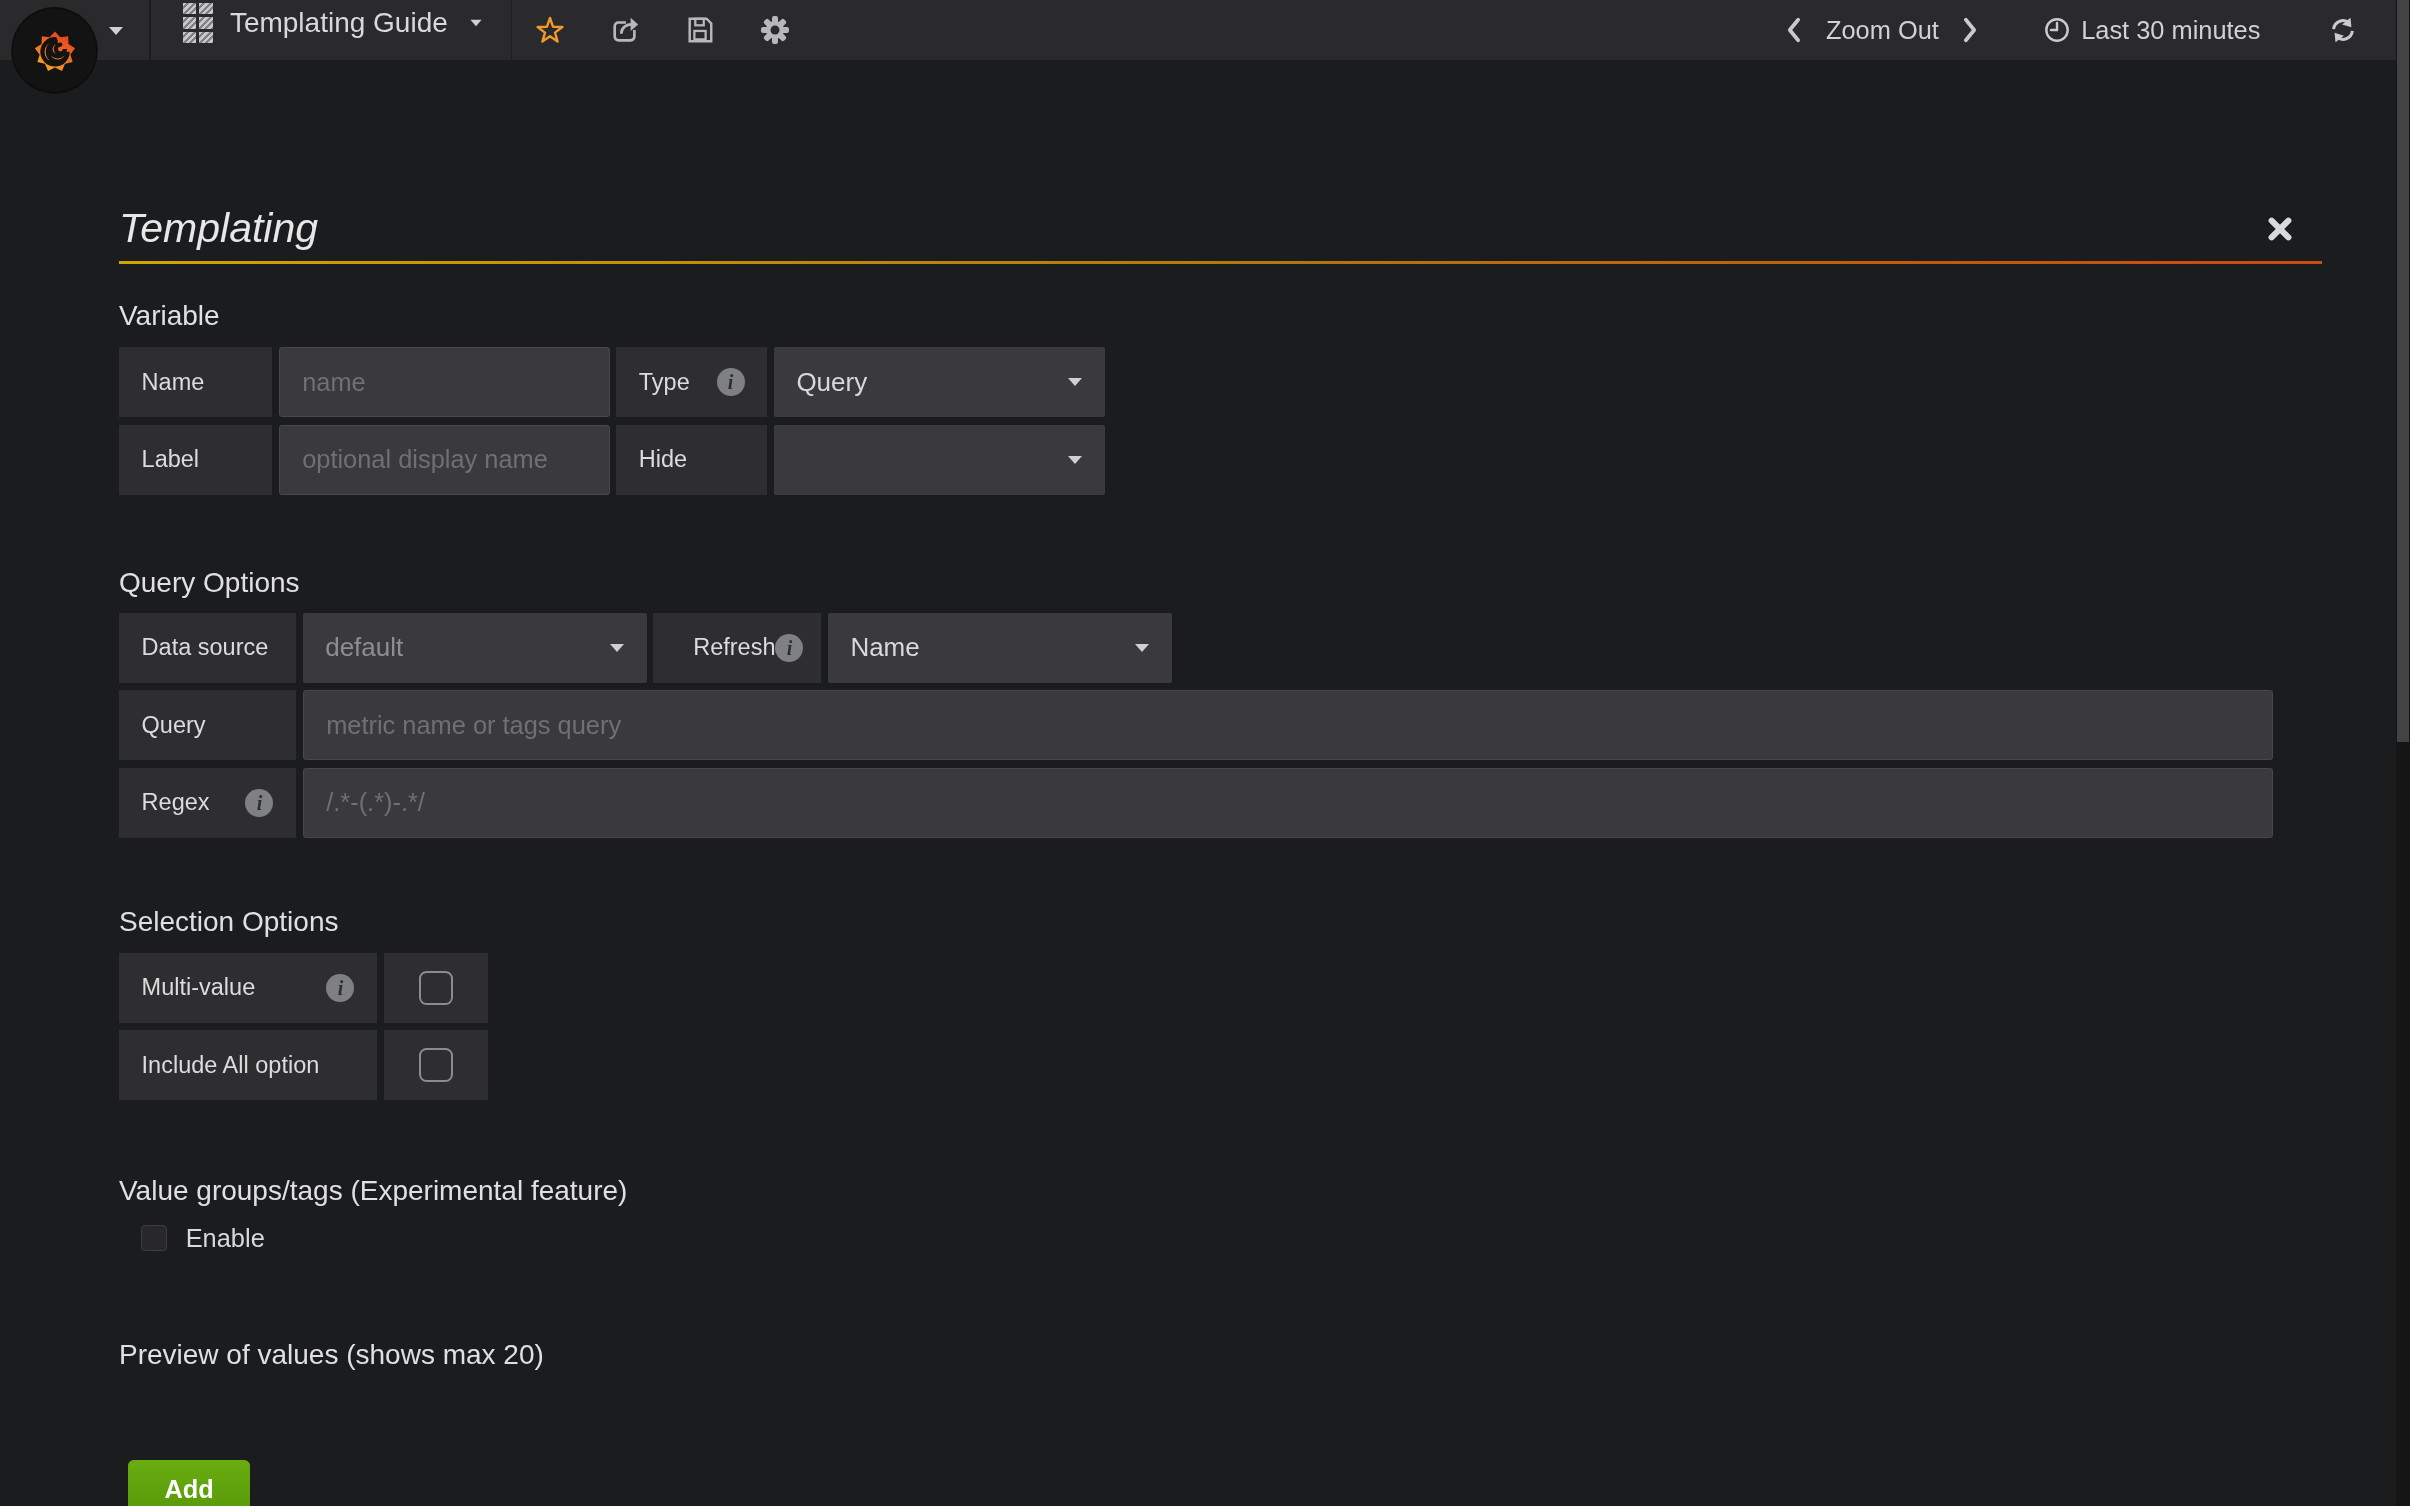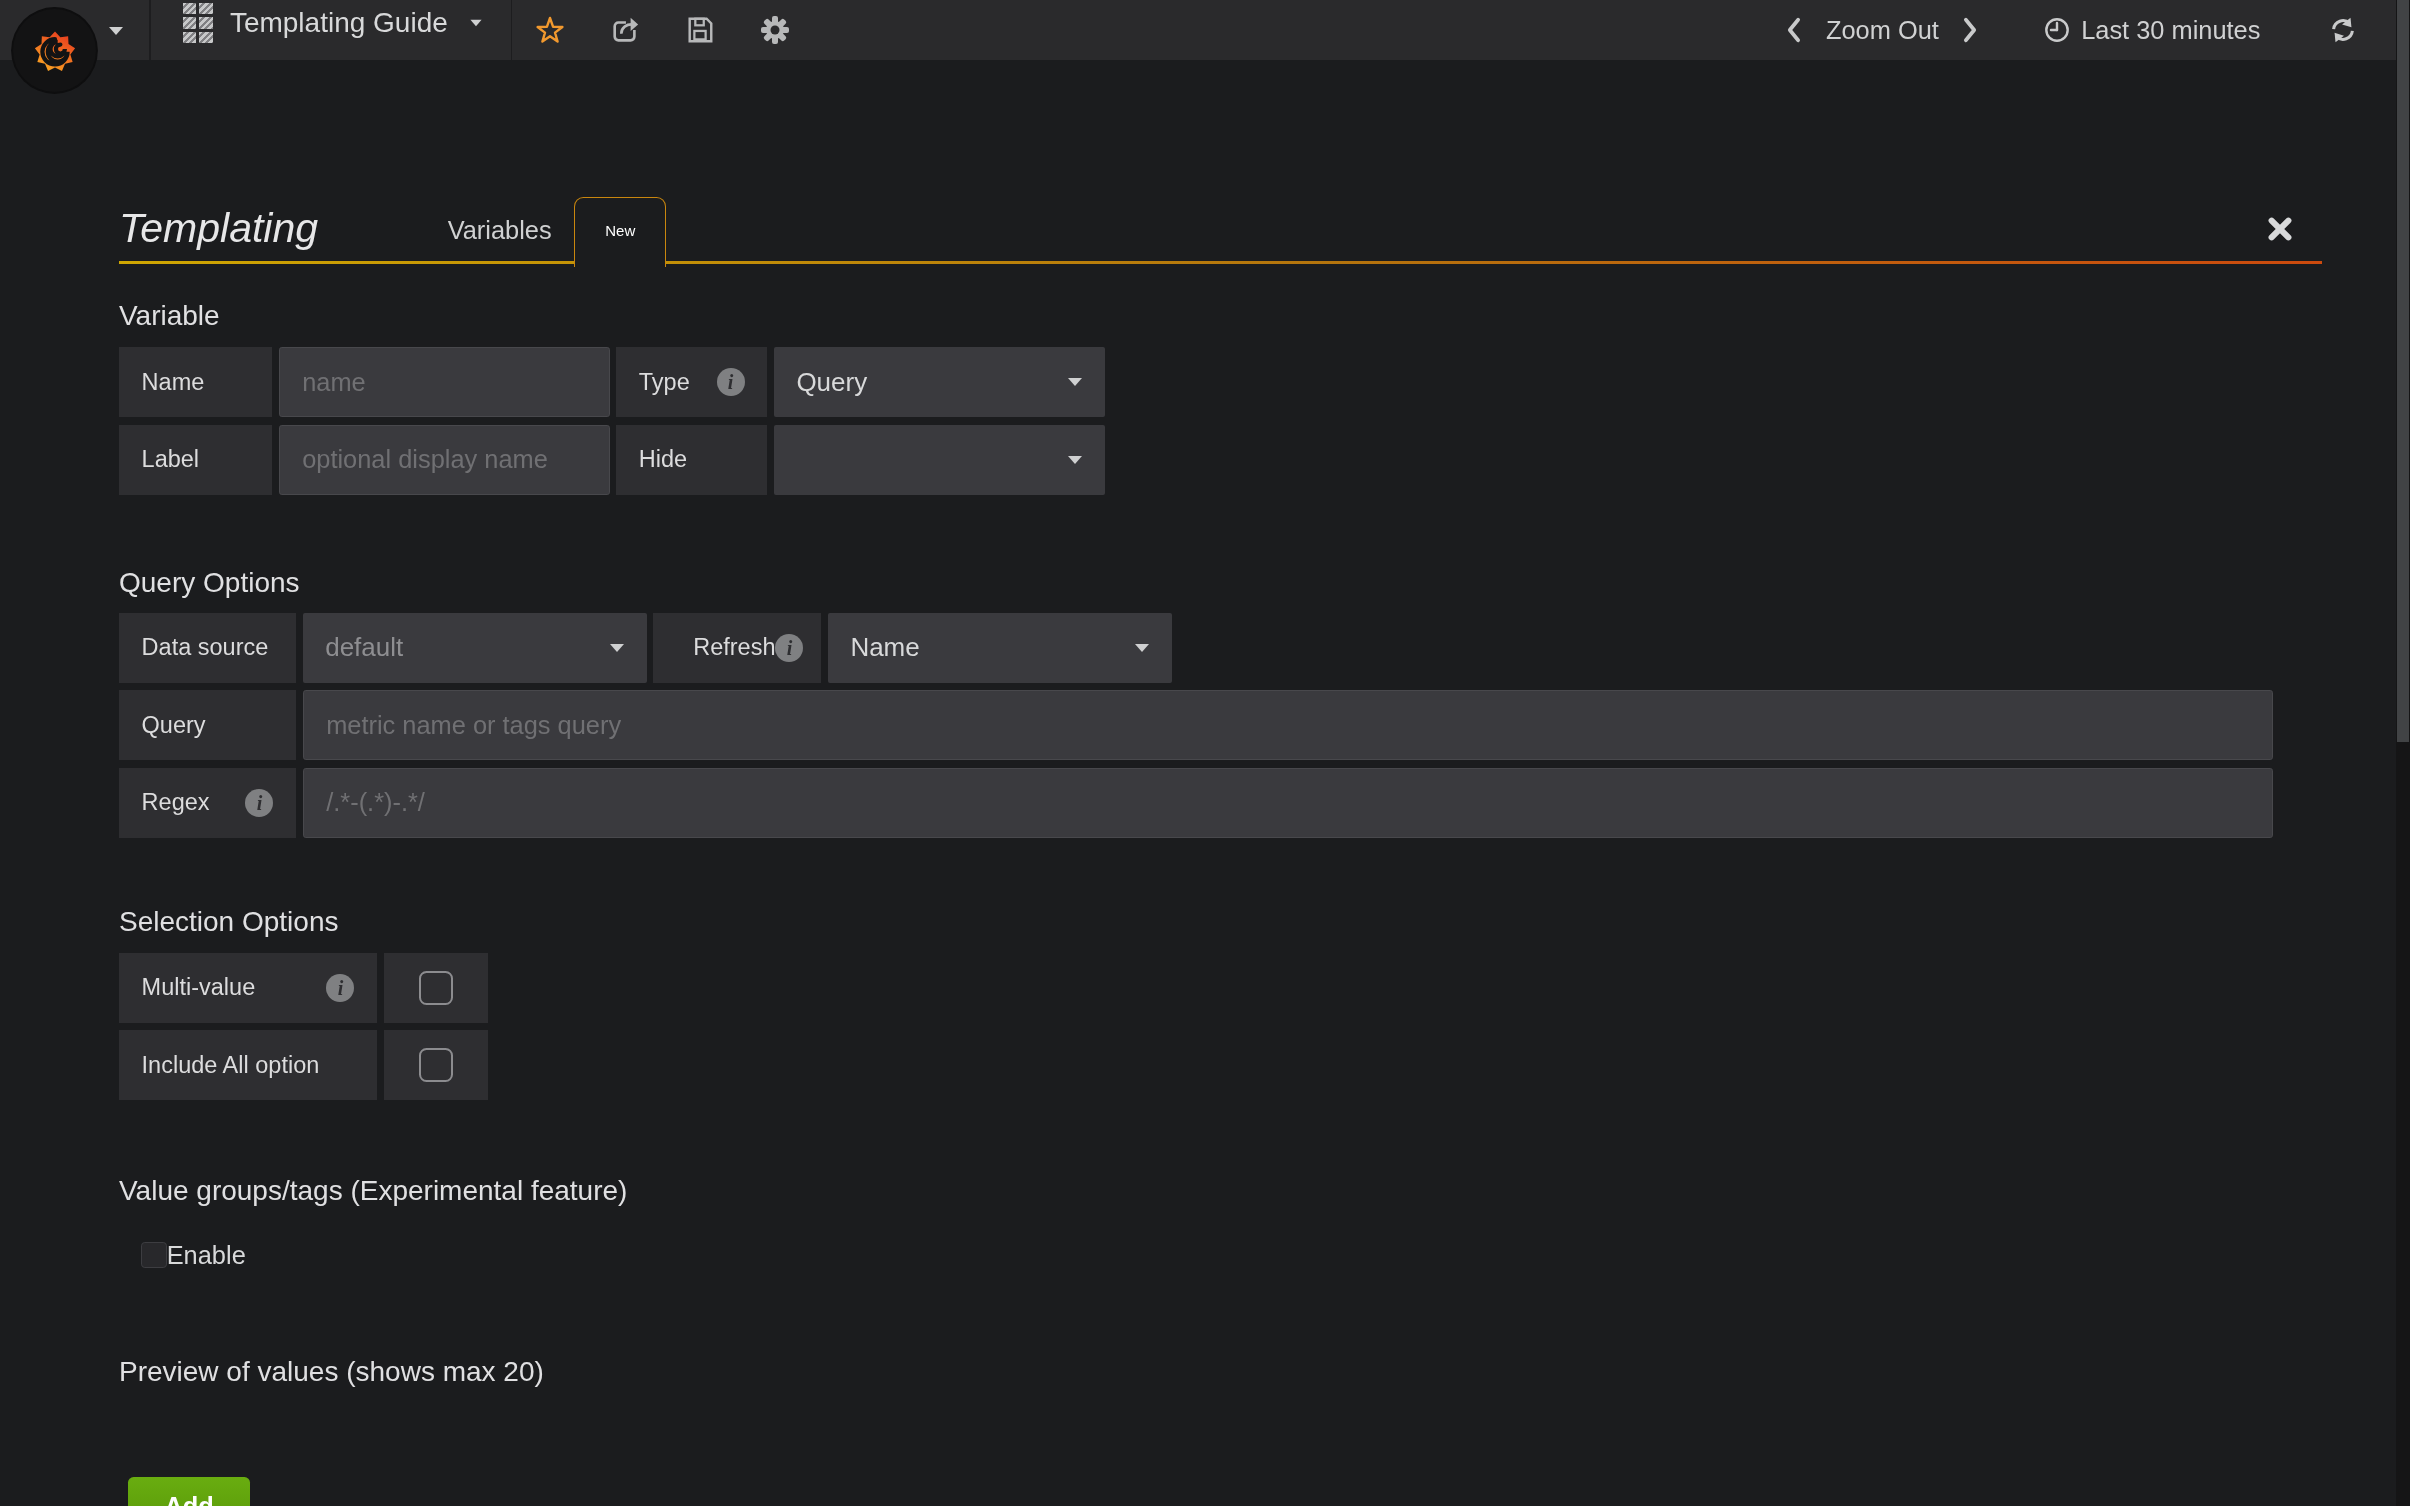--- a/index.html
+++ b/index.html
@@ -107,21 +107,21 @@
 
   .info-icon {
     width:28px; height:28px; border-radius:50%; background:#7f8082;
     color:#2e2e31; font-size:20px; font-weight:bold; font-family:"Liberation Serif",serif;
     display:flex; align-items:center; justify-content:center; flex:none;
     font-style:italic; line-height:1; cursor:default;
   }
   .checkbox-cell { width:104px; height:70px; background:#2e2e31; display:flex; align-items:center; justify-content:center; flex:none; cursor:pointer; }
   .checkbox-box { width:34px; height:34px; border:2.8px solid #8c8c8f; border-radius:7.5px; background:transparent; }
 
-  .enable-row { display:flex; align-items:center; margin-top:30px; margin-left:21.7px; height:32px; cursor:pointer; }
+  .enable-row { display:flex; align-items:center; gap:19px; margin-top:13px; margin-left:21.7px; height:32px; cursor:pointer; }
   .enable-box { width:26px; height:26px; background:#28282b; border:0.9px solid #3d3d41; border-radius:3.8px; }
   .enable-label { font-size:25.4px; color:#d8d9da; }
 
   .add-btn {
     margin-top:87px; margin-left:9.4px;
     display:inline-flex; align-items:center; justify-content:center;
     height:58px; padding:0 36px;
     background:linear-gradient(to bottom,#69ad10,#579708);
     border:none; border-radius:5.6px;
     color:#ffffff; font-size:25.4px; font-weight:bold;
@@ -238,24 +238,20 @@
 
 <div class="scroll-track">
   <div class="scroll-thumb"></div>
 </div>
 
 <div class="content">
 
   
   <div class="tmpl-header">
     <div class="page-title">Templating</div>
-    <div class="tabs">
-      <div class="tab">Variables</div>
-      <div class="tab-active">New</div>
-    </div>
     <div class="close-btn">
       <svg width="28" height="28" viewBox="0 0 30 30">
         <line x1="6" y1="6" x2="24" y2="24" stroke="#d8d9da" stroke-width="6.5" stroke-linecap="round"></line>
         <line x1="24" y1="6" x2="6" y2="24" stroke="#d8d9da" stroke-width="6.5" stroke-linecap="round"></line>
       </svg>
     </div>
   </div>
 
   
   <h2 class="section-heading h-variable">Variable</h2>

